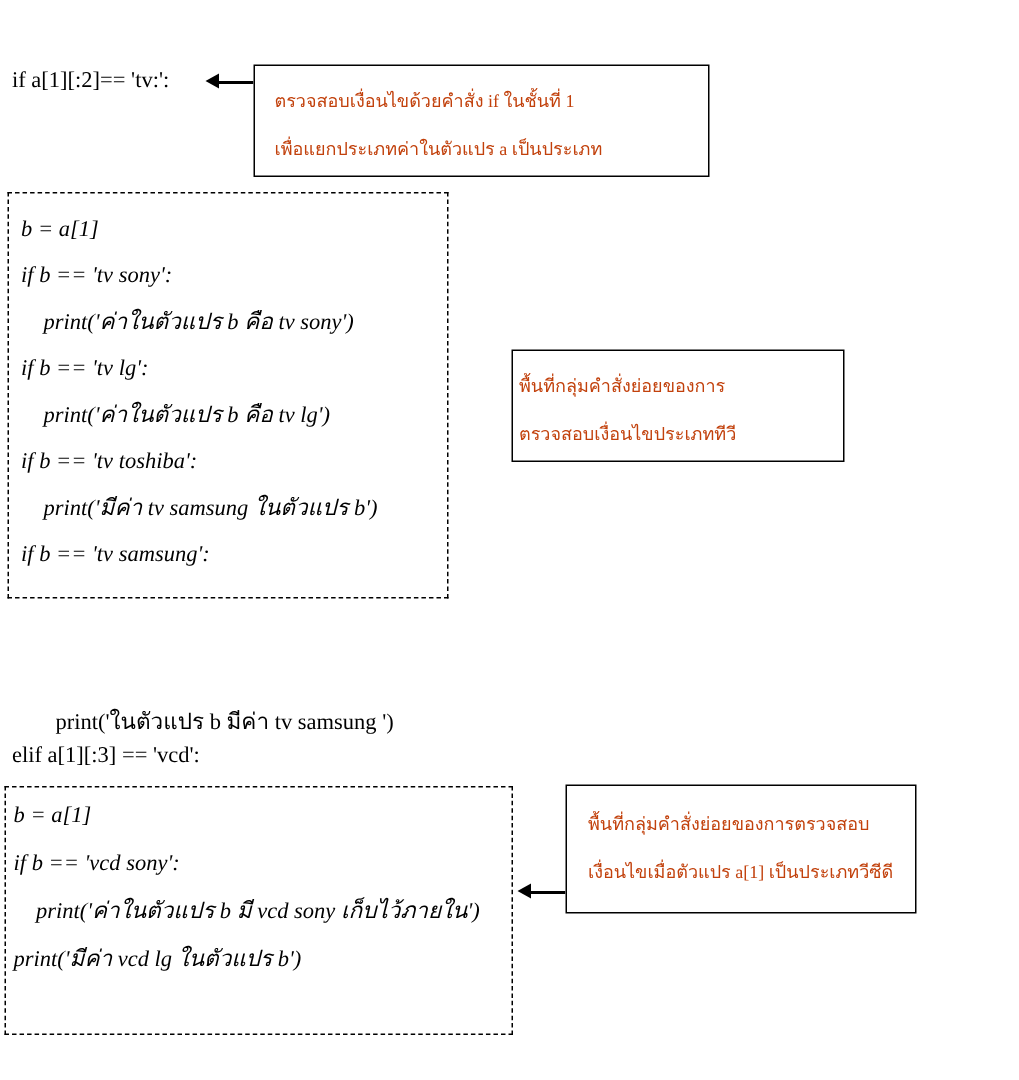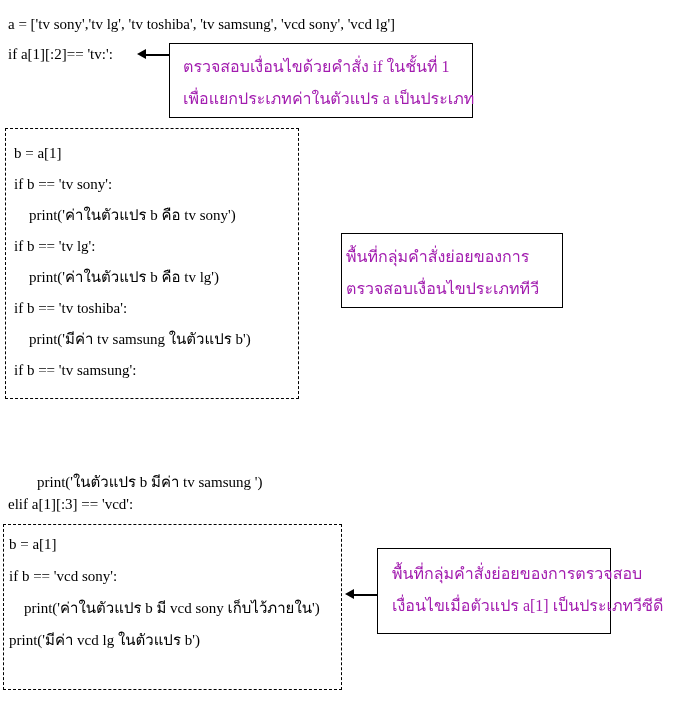--- a/index.html
+++ b/index.html
@@ -6,22 +6,22 @@
   html,body { background:#ffffff; }
   body {
     width:679px; height:720px;
     font-family:"Liberation Serif","DejaVu Serif",serif;
     color:#000000;
   }
   .page { position:relative; width:679px; height:720px; background:#ffffff; overflow:hidden; }
   .abs { position:absolute; }
   .code { font-size:15px; line-height:22px; white-space:pre; color:#000; }
   .solid-box { position:absolute; border:1.5px solid #000; background:#fff; }
-  .box-text { font-size:16px; line-height:32px; white-space:pre; color:#a21caf; }
-  .dashed-box { position:absolute; border:1px dashed #000; background:#fff; }
+  .box-text { font-size:12px; line-height:32px; white-space:pre; color:#c2410c; }
+  .dashed-box { position:absolute; border:1px dashed #000; background:#fff;font-style:italic; }
   .tv-block-inner  { padding:9px 4px 0 8px; }
   .tv-block-inner  .code { line-height:31px; }
   .vcd-block-inner { padding:3px 4px 0 5px; }
   .vcd-block-inner .code { line-height:32px; }
   .annot-1 { padding:7px 8px 0 13px; }
   .annot-2 { padding:7px 8px 0 4px; }
   .annot-3 { padding:9px 8px 0 14px; }
   .arrow-left { position:absolute; height:11px; }
   .arrow-shaft { position:absolute; left:7px; right:0; top:5px; height:1.5px; background:#000; }
   .arrow-head {
@@ -29,21 +29,20 @@
     border-top:5.5px solid transparent;
     border-bottom:5.5px solid transparent;
     border-right:9px solid #000;
   }
 </style>
 </head>
 <body>
 
 <div class="page">
 
-  <div class="code abs" style="left:8px; top:13px;">a = ['tv sony','tv lg', 'tv toshiba', 'tv samsung', 'vcd sony', 'vcd lg']</div>
   <div class="code abs" style="left:8px; top:43px;">if a[1][:2]== 'tv:':</div>
 
   <div class="arrow-left" style="left:137px; top:49px; width:32px;">
     <span class="arrow-head"></span>
     <span class="arrow-shaft"></span>
   </div>
 
   <div class="solid-box annot-1" style="left:169px; top:43px; width:304px; height:75px;">
     <div class="box-text">ตรวจสอบเงื่อนไขด้วยคำสั่ง if ในชั้นที่ 1</div>
     <div class="box-text">เพื่อแยกประเภทค่าในตัวแปร a เป็นประเภท</div>
@@ -77,18 +76,18 @@
       <div class="code">    print('ค่าในตัวแปร b มี vcd sony เก็บไว้ภายใน')</div>
       <div class="code">print('มีค่า vcd lg ในตัวแปร b')</div>
     </div>
   </div>
 
   <div class="arrow-left" style="left:345px; top:589px; width:32px;">
     <span class="arrow-head"></span>
     <span class="arrow-shaft"></span>
   </div>
 
-  <div class="solid-box annot-3" style="left:377px; top:548px; width:234px; height:86px;">
+  <div class="solid-box annot-3" style="left:377px; top:523px; width:234px; height:86px;">
     <div class="box-text">พื้นที่กลุ่มคำสั่งย่อยของการตรวจสอบ</div>
     <div class="box-text">เงื่อนไขเมื่อตัวแปร a[1] เป็นประเภทวีซีดี</div>
   </div>
 
 </div>
 
 </body></html>

